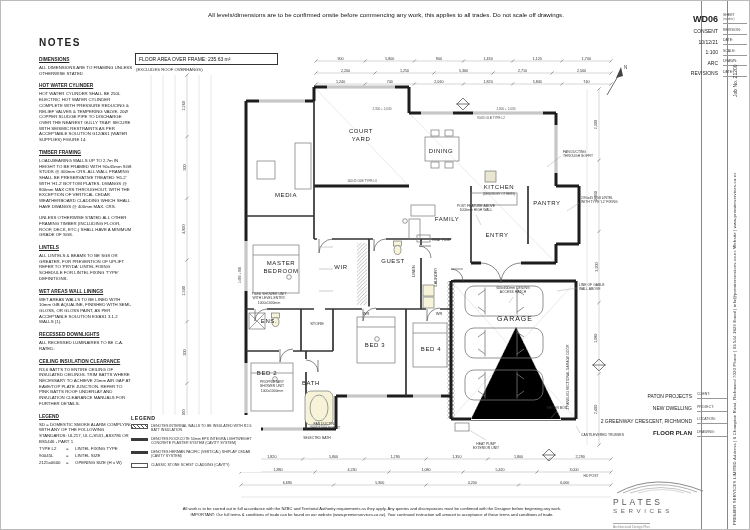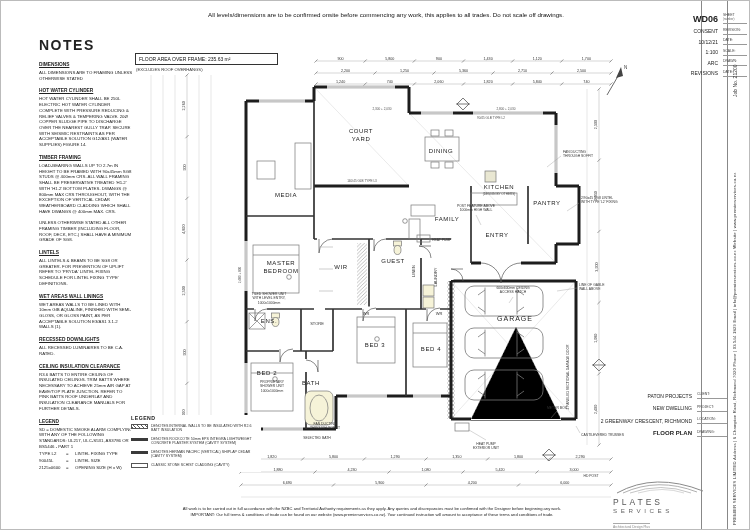--- a/index.html
+++ b/index.html
@@ -3,21 +3,21 @@
 <meta charset="utf-8">
 <style>
   html,body{margin:0;padding:0;background:#e8e8e8;}
   .sheet{position:relative;width:750px;height:530px;background:#fff;font-family:"Liberation Sans",sans-serif;color:#222;overflow:hidden;border:1px solid #bbb;box-sizing:border-box;}
   .abs{position:absolute;}
   
   .hdr{left:150px;top:10px;width:470px;text-align:center;font-size:6.2px;color:#111;}
   .ftr{left:132px;top:505px;width:478px;text-align:center;font-size:4.1px;line-height:1.55;color:#222;}
   
   .notes{left:38px;top:36px;width:94px;}
-  .notes-title{font-size:14px;font-weight:bold;letter-spacing:1.5px;margin:0 0 9px 0;}
+  .notes-title{font-size:10px;font-weight:bold;letter-spacing:1.5px;margin:0 0 9px 0;}
   .nh{font-size:4.8px;font-weight:bold;text-decoration:underline;margin:7px 0 3px 0;}
   .nb{font-size:4.35px;line-height:1.32;white-space:pre-line;color:#222;}
   .lk-row{display:flex;font-size:4.35px;margin-top:1.8px;}
   .lk-k{width:27px;}.lk-eq{width:9px;}.lk-t{flex:1;}
   
   .fab{left:134px;top:52px;width:143px;}
   .fab1{border:0.8px solid #333;padding:2px 3px;font-size:5px;color:#111;background:#fff;}
   .fab2{font-size:4.2px;margin-top:2px;padding-left:1px;color:#333;}
   
   .clg{left:130px;top:414px;width:130px;background:#fff;}

